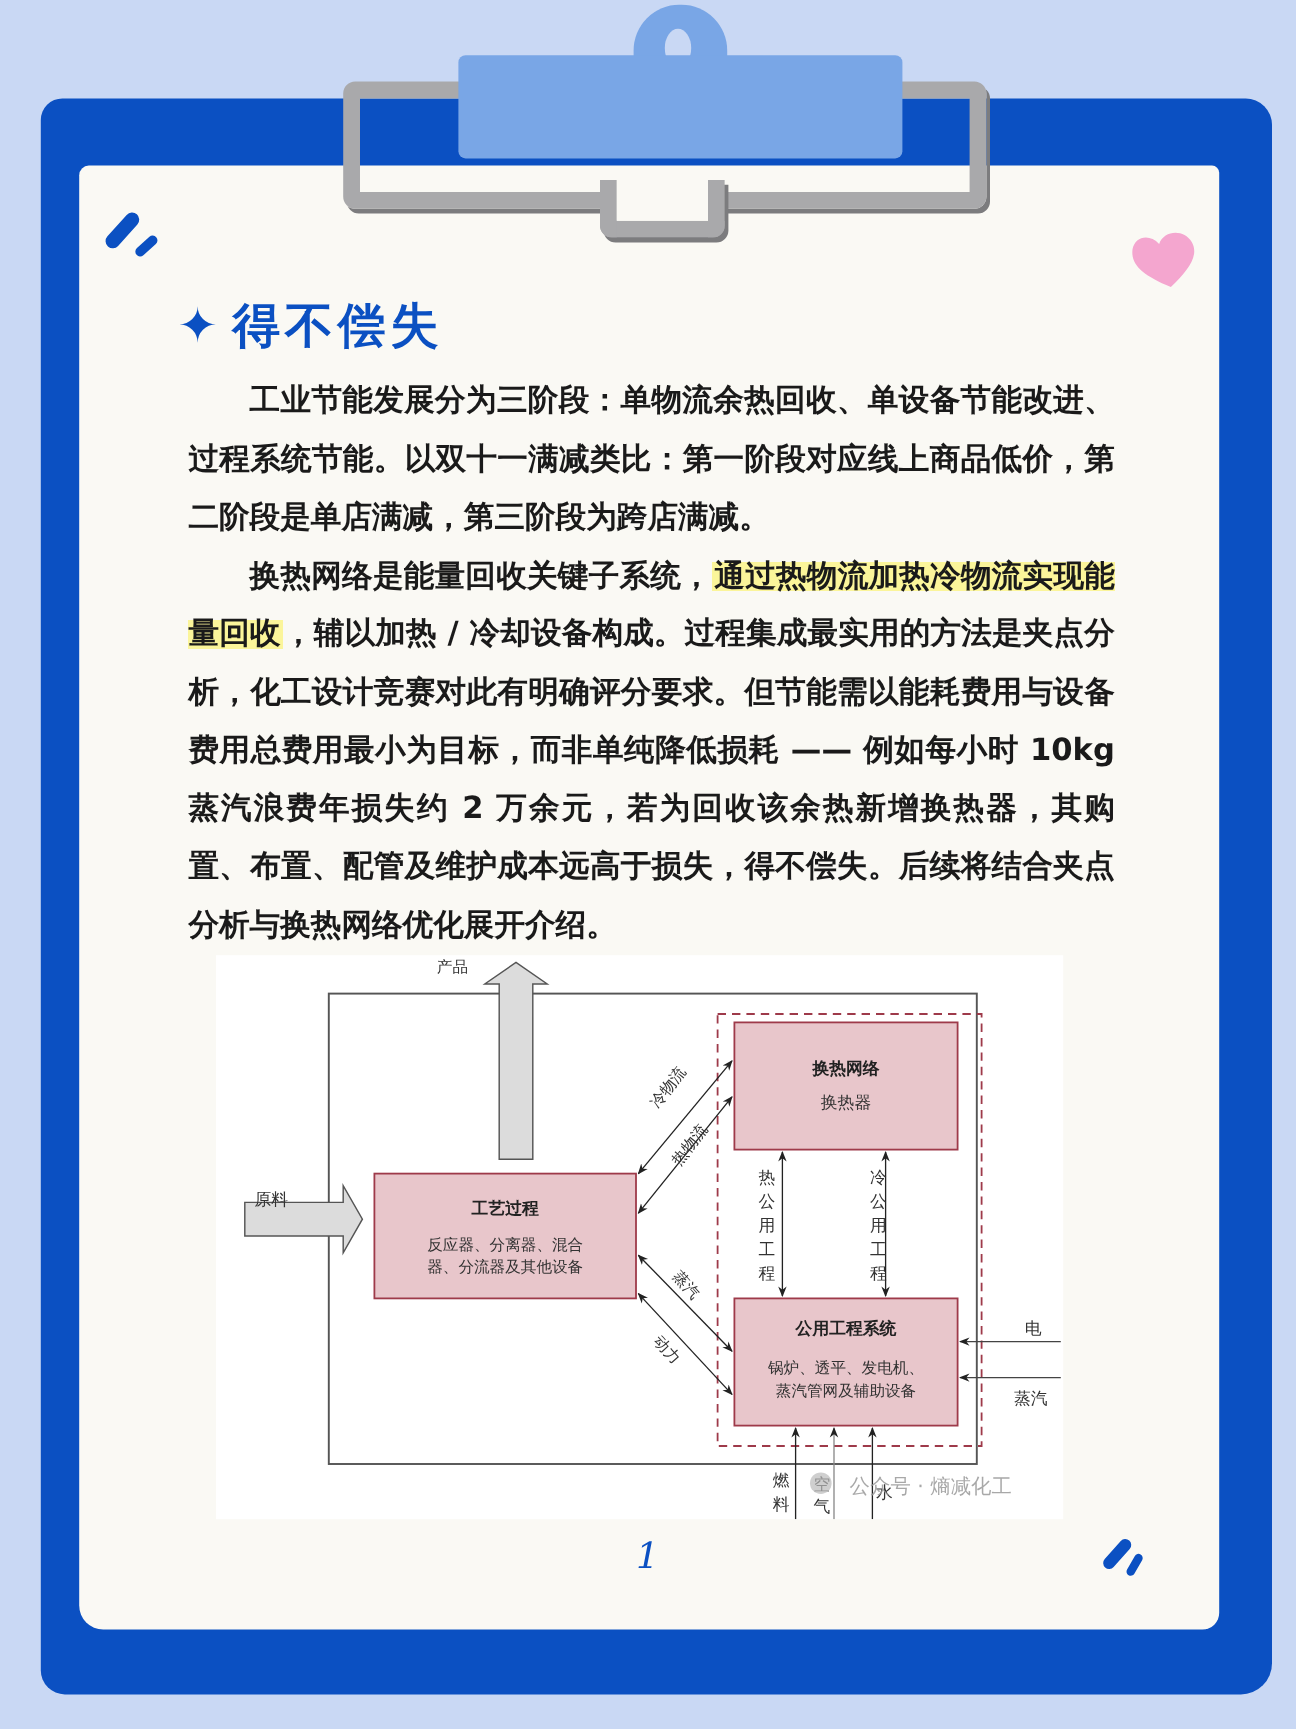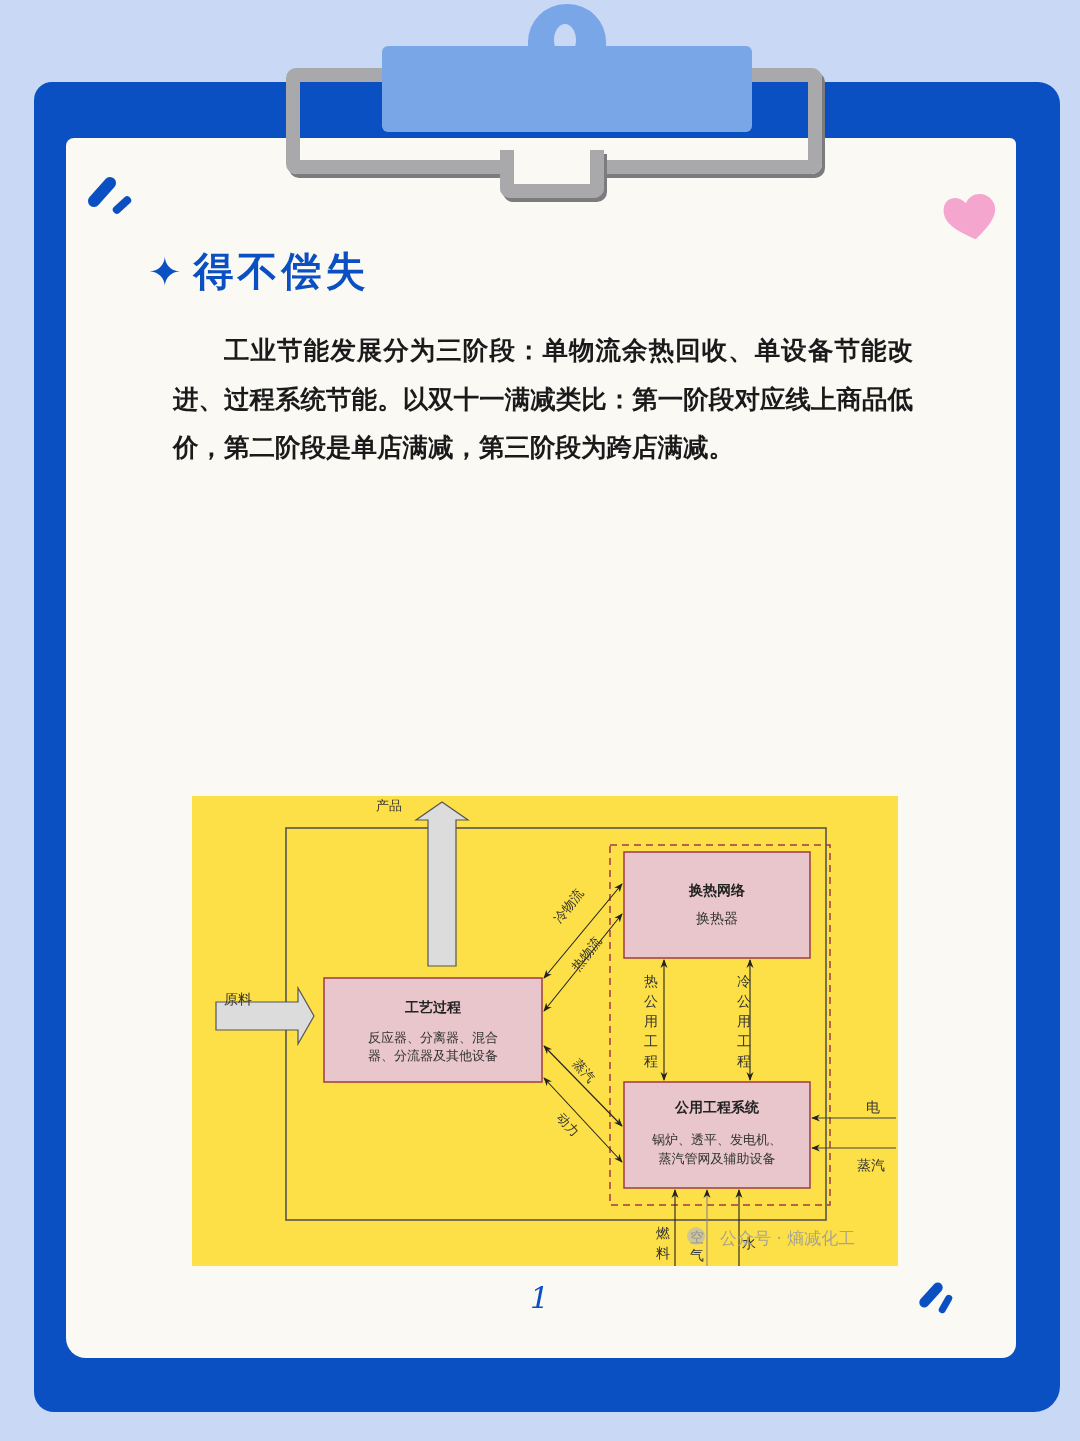--- a/index.html
+++ b/index.html
@@ -50,25 +50,25 @@
     color:#0b50c2; font-size:40px; font-weight:bold; letter-spacing:4px;
     font-family:"DejaVu Sans",sans-serif;
   }
   .title .star { font-size:40px; margin-right:8px; }
   .text {
     position:absolute; left:157px; top:310px; width:772px;
     font-size:25.5px; line-height:48.5px; color:#1a1a1a; font-weight:bold;
     text-align:justify;
     font-family:"DejaVu Sans",sans-serif;
   }
-  .text p { margin:16px; text-indent:2em; }
+  .text p { margin:0; text-indent:2em; }
   .hl { background:linear-gradient(transparent 12%, #fbf59a 12%, #fbf59a 92%, transparent 92%); padding:0 2px; }
   .diagram {
-    position:absolute; left:192px; top:796px; width:706px; height:470px;
-    background:#fde047;
+    position:absolute; left:180px; top:796px; width:706px; height:470px;
+    background:#ffffff;
   }
   .page-num {
     position:absolute; left:530px; top:1280px; color:#0b50c2;
     font-size:30px; font-style:italic; font-family:"DejaVu Serif",serif;
   }
 </style>
 </head>
 <body>
 
 <div class="board"></div>
@@ -89,20 +89,21 @@
   <path d="M30 52 C10 38 2 28 6 16 C10 6 22 6 28 16 C34 6 50 8 54 20 C58 32 46 42 30 52 Z" fill="#f4a6cf" transform="rotate(-12 30 30)"></path>
 </svg>
 
 <div class="title">
   <span class="star">✦</span>
   <span>得不偿失</span>
 </div>
 
 <div class="text">
   <p>工业节能发展分为三阶段：单物流余热回收、单设备节能改进、过程系统节能。以双十一满减类比：第一阶段对应线上商品低价，第二阶段是单店满减，第三阶段为跨店满减。</p>
+  <p><span>换热网络是能量回收关键子系统，</span><span class="hl">通过热物流加热冷物流实现能量回收</span><span>，辅以加热 / 冷却设备构成。过程集成最实用的方法是夹点分析，化工设计竞赛对此有明确评分要求。但节能需以能耗费用与设备费用总费用最小为目标，而非单纯降低损耗 —— 例如每小时 10kg 蒸汽浪费年损失约 2 万余元，若为回收该余热新增换热器，其购置、布置、配管及维护成本远高于损失，得不偿失。后续将结合夹点分析与换热网络优化展开介绍。</span></p>
 </div>
 
 <div class="diagram">
   <svg width="706" height="470" viewBox="0 0 706 470" style="font-family:'DejaVu Sans',sans-serif;">
     <defs>
       <marker id="ah" viewBox="0 0 10 10" refX="9" refY="5" markerWidth="8" markerHeight="8" orient="auto-start-reverse">
         <path d="M0 1 L10 5 L0 9 L3 5 Z" fill="#222"></path>
       </marker>
     </defs>
 

